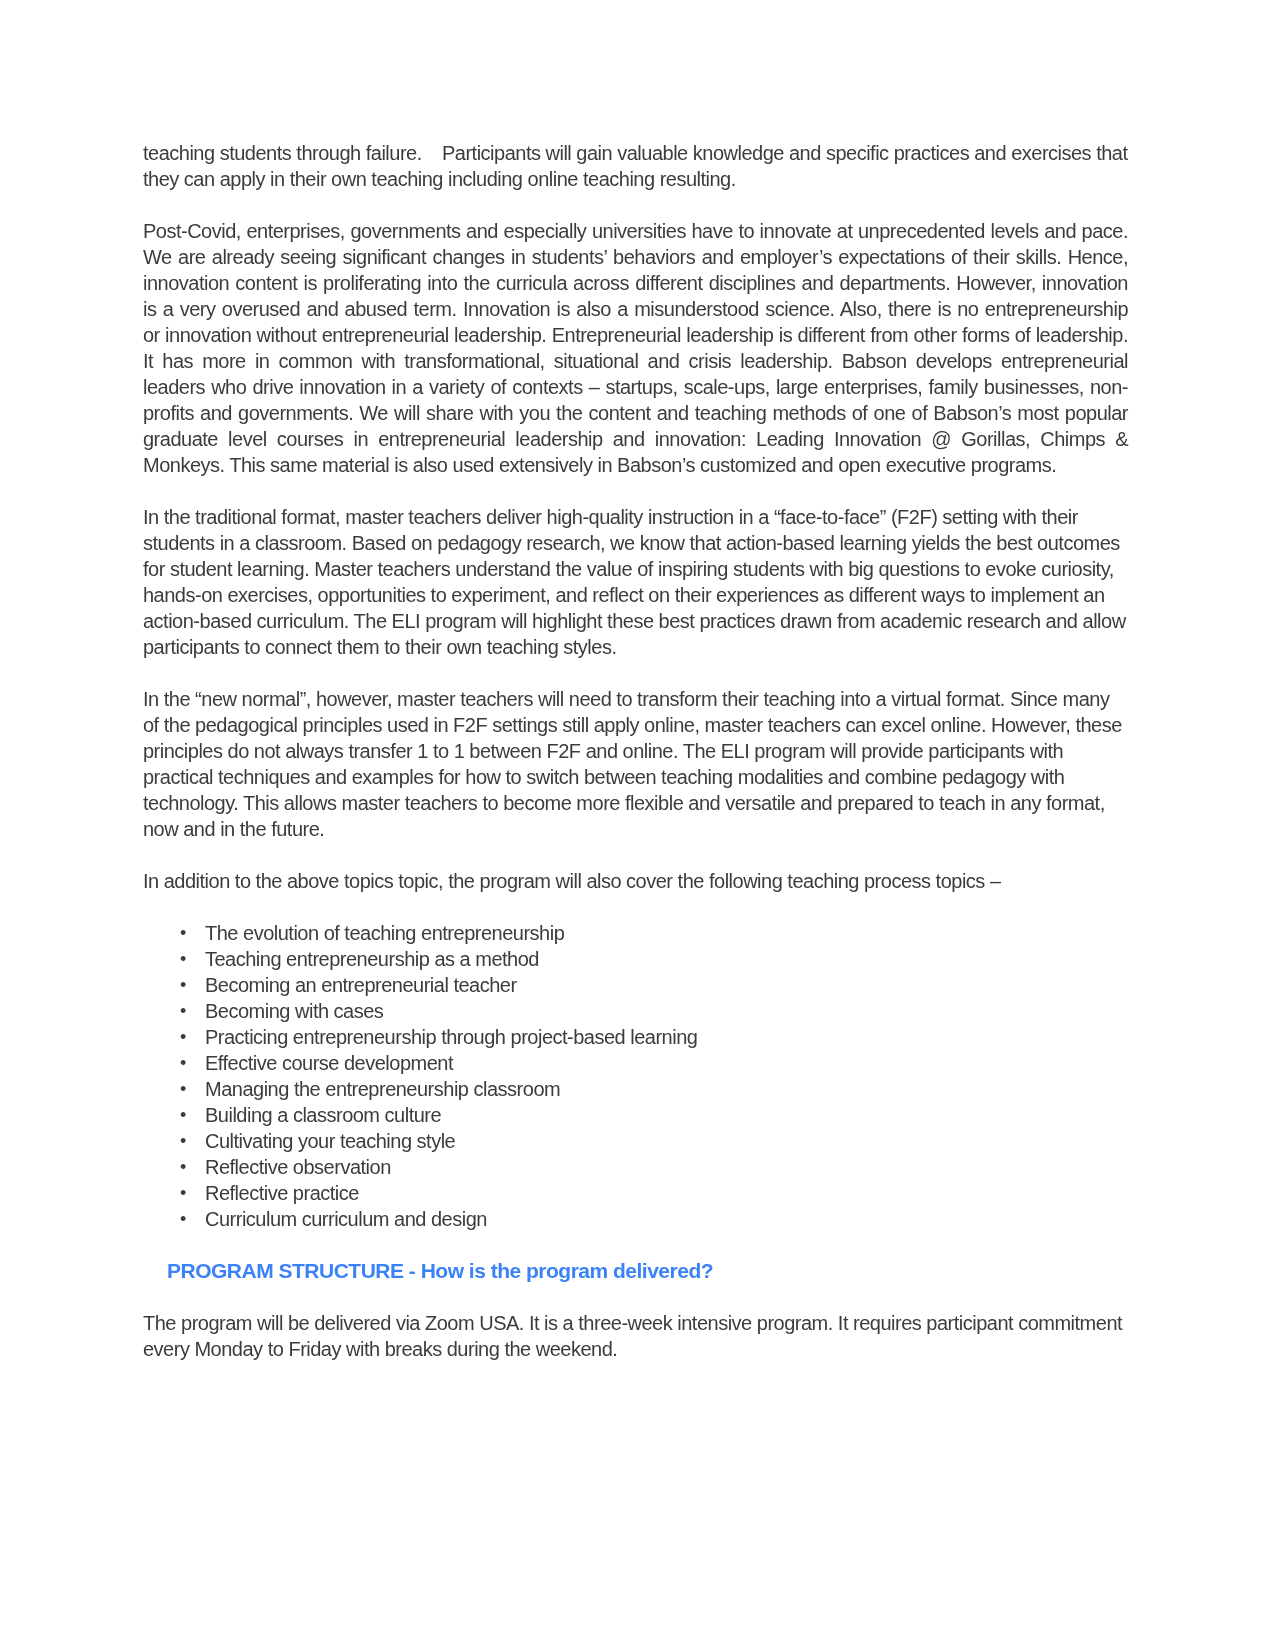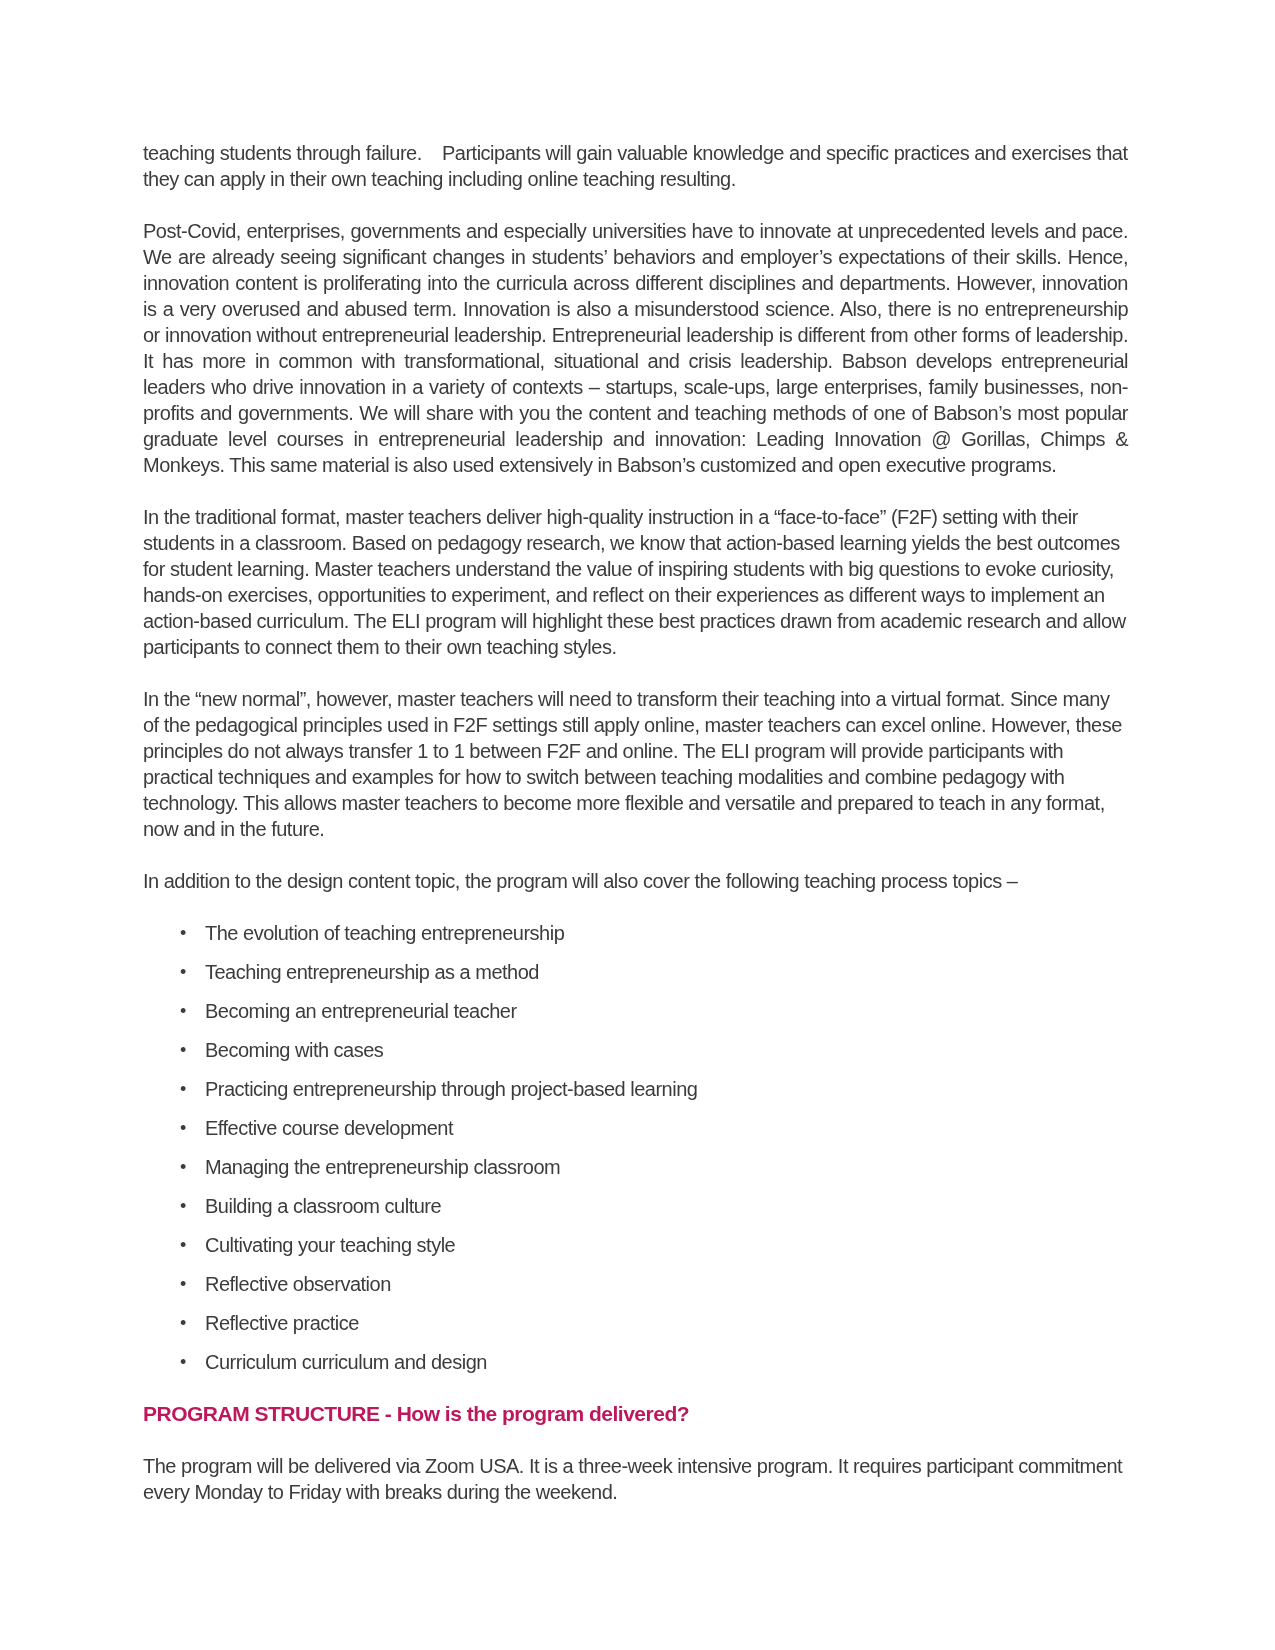--- a/index.html
+++ b/index.html
@@ -37,21 +37,20 @@
   }
   .bullet-list {
     list-style: none;
     margin: 0 0 26px 0;
     padding: 0;
   }
   .bullet-list li {
     position: relative;
     padding-left: 62px;
     line-height: 26px;
-    margin-top: 13px;
   }
   .bullet-list li::before {
     content: "\2022";
     position: absolute;
     left: 37px;
     top: 0;
     font-size: 18px;
     color: #3c3c3c;
   }
   .section-heading {
@@ -70,35 +69,35 @@
   <div class="content">
 
     <p class="para preserve-spaces">teaching students through failure.    Participants will gain valuable knowledge and specific practices and exercises that they can apply in their own teaching including online teaching resulting.</p>
 
     <p class="para justified">Post-Covid, enterprises, governments and especially universities have to innovate at unprecedented levels and pace. We are already seeing significant changes in students’ behaviors and employer’s expectations of their skills. Hence, innovation content is proliferating into the curricula across different disciplines and departments. However, innovation is a very overused and abused term. Innovation is also a misunderstood science. Also, there is no entrepreneurship or innovation without entrepreneurial leadership. Entrepreneurial leadership is different from other forms of leadership. It has more in common with transformational, situational and crisis leadership. Babson develops entrepreneurial leaders who drive innovation in a variety of contexts – startups, scale-ups, large enterprises, family businesses, non-profits and governments. We will share with you the content and teaching methods of one of Babson’s most popular graduate level courses in entrepreneurial leadership and innovation: Leading Innovation @ Gorillas, Chimps &amp; Monkeys. This same material is also used extensively in Babson’s customized and open executive programs.</p>
 
     <p class="para">In the traditional format, master teachers deliver high-quality instruction in a “face-to-face” (F2F) setting with their students in a classroom. Based on pedagogy research, we know that action-based learning yields the best outcomes for student learning. Master teachers understand the value of inspiring students with big questions to evoke curiosity, hands-on exercises, opportunities to experiment, and reflect on their experiences as different ways to implement an action-based curriculum. The ELI program will highlight these best practices drawn from academic research and allow participants to connect them to their own teaching styles.</p>
 
     <p class="para">In the “new normal”, however, master teachers will need to transform their teaching into a virtual format. Since many of the pedagogical principles used in F2F settings still apply online, master teachers can excel online. However, these principles do not always transfer 1 to 1 between F2F and online. The ELI program will provide participants with practical techniques and examples for how to switch between teaching modalities and combine pedagogy with technology. This allows master teachers to become more flexible and versatile and prepared to teach in any format, now and in the future.</p>
 
-    <p class="para">In addition to the design content topic, the program will also cover the following teaching process topics –</p>
+    <p class="para">In addition to the above topics topic, the program will also cover the following teaching process topics –</p>
 
     <ul class="bullet-list">
       <li>The evolution of teaching entrepreneurship</li>
       <li>Teaching entrepreneurship as a method</li>
       <li>Becoming an entrepreneurial teacher</li>
       <li>Becoming with cases</li>
       <li>Practicing entrepreneurship through project-based learning</li>
       <li>Effective course development</li>
       <li>Managing the entrepreneurship classroom</li>
       <li>Building a classroom culture</li>
       <li>Cultivating your teaching style</li>
       <li>Reflective observation</li>
       <li>Reflective practice</li>
       <li>Curriculum curriculum and design</li>
     </ul>
 
-    <h2 class="section-heading" style="color: #be185d;">PROGRAM STRUCTURE - How is the program delivered?</h2>
+    <h2 class="section-heading" style="color: #3b82f6; margin-left: 24px;">PROGRAM STRUCTURE - How is the program delivered?</h2>
 
     <p class="para">The program will be delivered via Zoom USA. It is a three-week intensive program. It requires participant commitment every Monday to Friday with breaks during the weekend.</p>
 
   </div>
 </div>
 
 </body></html>

